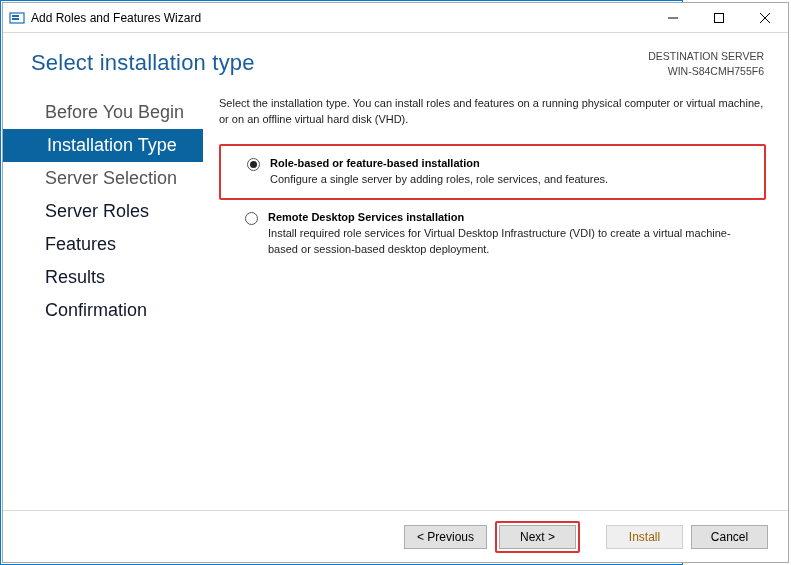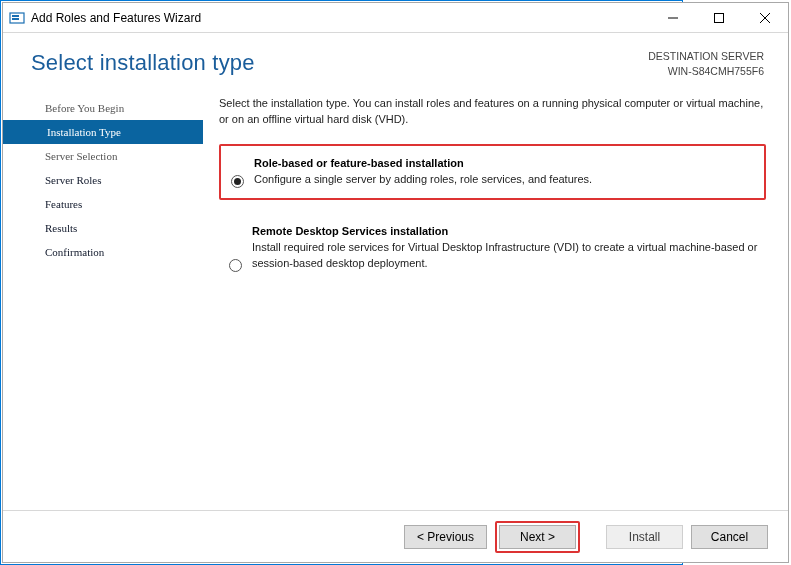--- a/index.html
+++ b/index.html
@@ -10,35 +10,35 @@
     .titlebar .app-icon { width: 16px; height: 16px; margin-right: 6px; display: flex; align-items: center; justify-content: center; }
     .titlebar .title { font-size: 12px; color: #000; flex: 1; }
     .winbtns { display: flex; height: 100%; }
     .winbtn { width: 46px; height: 100%; display: flex; align-items: center; justify-content: center; font-size: 11px; color: #000; cursor: default; }
     .winbtn svg { display: block; }
     .header { padding: 14px 24px 8px 28px; display: flex; align-items: center; }
     .header h1 { font-size: 22px; font-weight: 300; color: #1a5d9b; flex: 1; letter-spacing: 0.2px; }
     .destbox { text-align: right; font-size: 10.5px; color: #444; line-height: 1.4; padding-top: 2px; }
     .body { display: flex; flex: 1; padding: 0 0 0 0; overflow: hidden; }
     .sidebar { width: 200px; padding: 10px 0 0 0; }
-    .step { font-size: 11px; color: #555; padding: 6px 16px 6px 42px; cursor: default; font-family: Liberation Serif, serif; }
+    .step { font-size: 18px; color: #555; padding: 6px 16px 6px 42px; cursor: default; }
     .step.active { background: #0a64a0; color: #ffffff; padding-left: 44px; }
     .step.disabled { color: #0f172a; }
     .main { flex: 1; padding: 10px 22px 0 16px; font-size: 11px; color: #222; }
     .intro { line-height: 1.45; margin-bottom: 16px; }
-    .opt { display: flex; align-items: flex-end; padding: 10px 8px; margin-bottom: 14px; }
+    .opt { display: flex; align-items: flex-start; padding: 10px 24px; margin-bottom: 0; }
     .opt.highlight { border: 2.5px solid #d33; border-radius: 2px; }
     .radio { width: 13px; height: 13px; border: 1px solid #555; border-radius: 50%; margin: 2px 10px 0 2px; flex-shrink: 0; position: relative; }
     .radio.checked::after { content: ''; position: absolute; top: 2px; left: 2px; width: 7px; height: 7px; background: #222; border-radius: 50%; }
     .opt-body { flex: 1; line-height: 1.45; }
     .opt-title { font-weight: 600; color: #000; }
     .opt-desc { color: #222; }
     .footer { border-top: 1px solid #d8d8d8; height: 52px; display: flex; align-items: center; justify-content: flex-end; padding: 16px 20px; gap: 8px; }
     .btn { min-width: 77px; height: 24px; font-size: 12px; background: #e1e1e1; border: 1px solid #adadad; color: #000; padding: 0 12px; text-align: center; line-height: 22px; cursor: default; }
-    .btn.disabled { color: #404040; border-color: #cfcfcf; background: #efefef; text-align: center; }
+    .btn.disabled { color: #a16207; border-color: #cfcfcf; background: #efefef; text-align: center; }
     .btn-wrap.highlight { border: 2.5px solid #d33; padding: 2px; border-radius: 2px; }
     .footer-gap { width: 10px; }
   </style>
 </head>
 <body>
 
 <div class="outer">
 <div class="window">
 
   <div class="titlebar">

